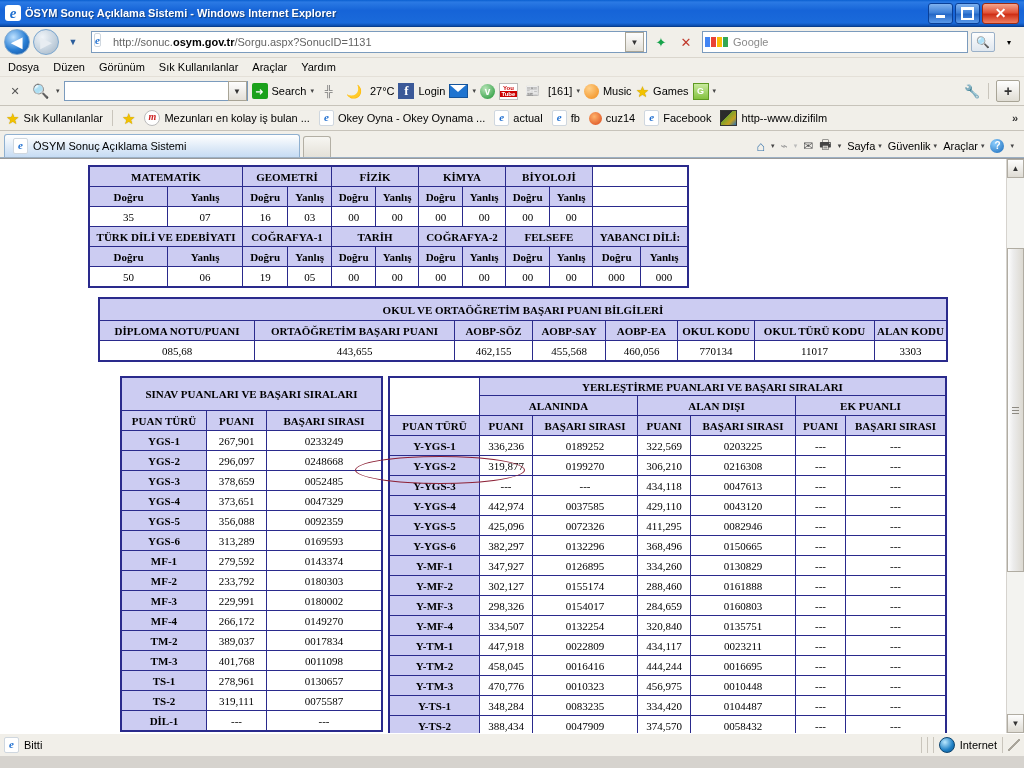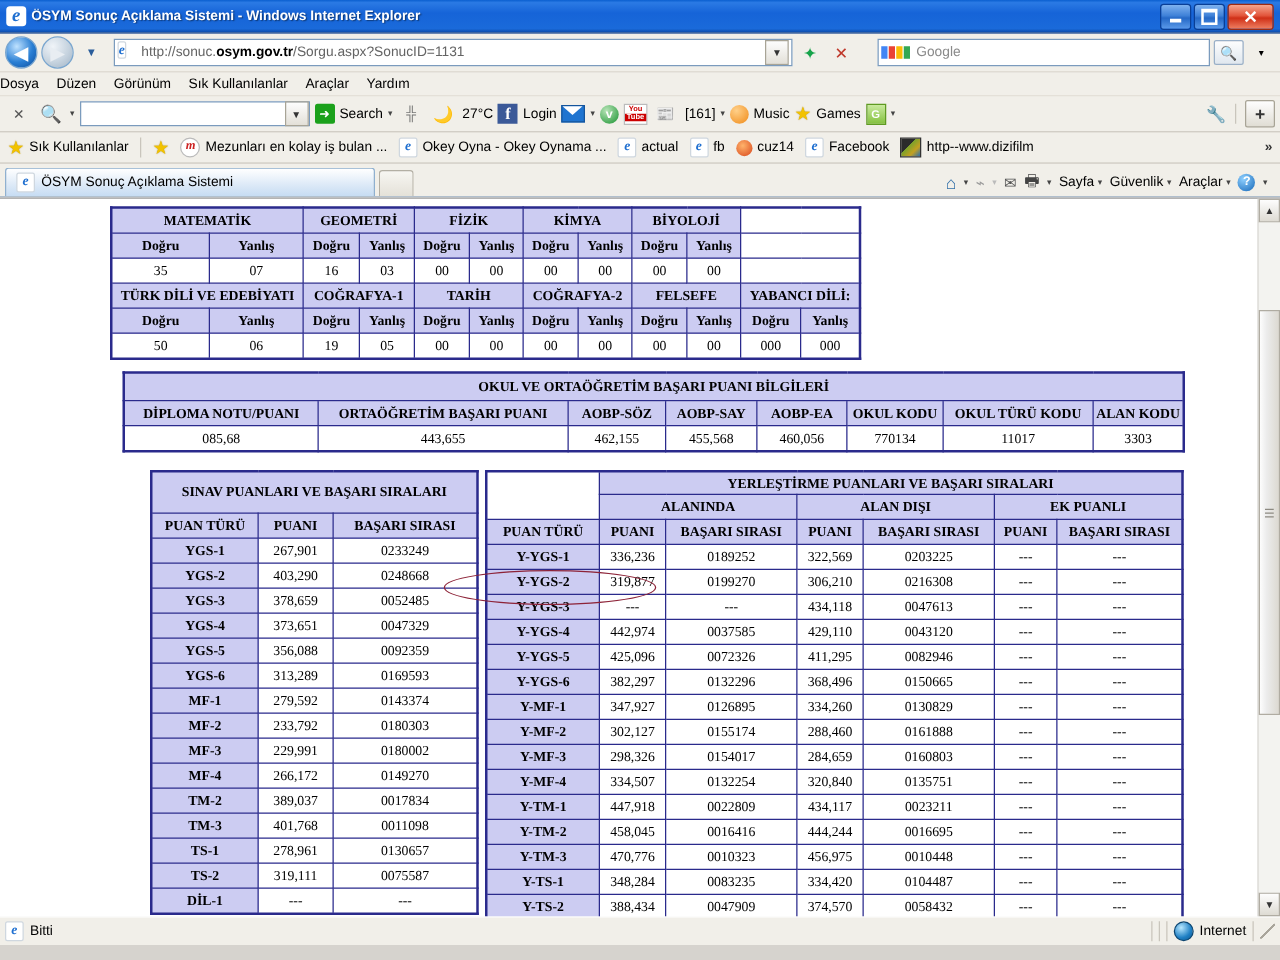--- a/index.html
+++ b/index.html
@@ -75,35 +75,35 @@
     width:17px;height:18px;background:linear-gradient(to bottom,#fdfdfd,#e3e0d8);
     border:1px solid #a8a496;display:flex;align-items:center;justify-content:center;
     font-size:8px;color:#333;
   }
   .tb-ico{
     width:22px;height:22px;display:flex;align-items:center;justify-content:center;
     font-size:14px;
   }
   .searchbox{
     width:260px;height:20px;background:#fff;border:1px solid #7b9bbd;
-    display:flex;align-items:center;padding:0 2px;margin-left:15px;
+    display:flex;align-items:center;padding:0 2px;margin-left:2px;
   }
   .g-logo{display:flex;margin-right:4px;font-size:0;line-height:0;}
   .g-logo i{display:inline-block;width:5px;height:10px;margin-right:1px;}
   .srch-ph{color:#8a8a8a;font-size:11px;}
   .magbtn{
     width:22px;height:18px;border:1px solid #9ab0c8;border-radius:2px;
     background:linear-gradient(to bottom,#fdfdfd,#dfe7ef);
     display:flex;align-items:center;justify-content:center;color:#2c5d9b;font-size:11px;
   }
 
   
   .menubar{
     height:18px;background:#f1efe9;display:flex;align-items:center;
-    padding-left:0;gap:14px;font-size:11px;color:#000;
+    padding-left:8px;gap:14px;font-size:11px;color:#000;
   }
 
   
   .addonbar{
     height:28px;background:#f1efe9;display:flex;align-items:center;
     padding:0 4px;gap:4px;border-top:1px solid #e4e0d8;border-bottom:1px solid #c7c3ba;
     font-size:11px;
   }
   .ao-input{
     width:182px;height:18px;background:#fff;border:1px solid #7b9bbd;
@@ -533,21 +533,21 @@
         </tr>
         </tbody>
           <tbody id="leftBody">
             <tr>
               <td class="hd2">YGS-1</td>
               <td>267,901</td>
               <td>0233249</td>
             </tr>
             <tr>
               <td class="hd2">YGS-2</td>
-              <td>403,290</td>
+              <td>296,097</td>
               <td>0248668</td>
             </tr>
             <tr>
               <td class="hd2">YGS-3</td>
               <td>378,659</td>
               <td>0052485</td>
             </tr>
             <tr>
               <td class="hd2">YGS-4</td>
               <td>373,651</td>

